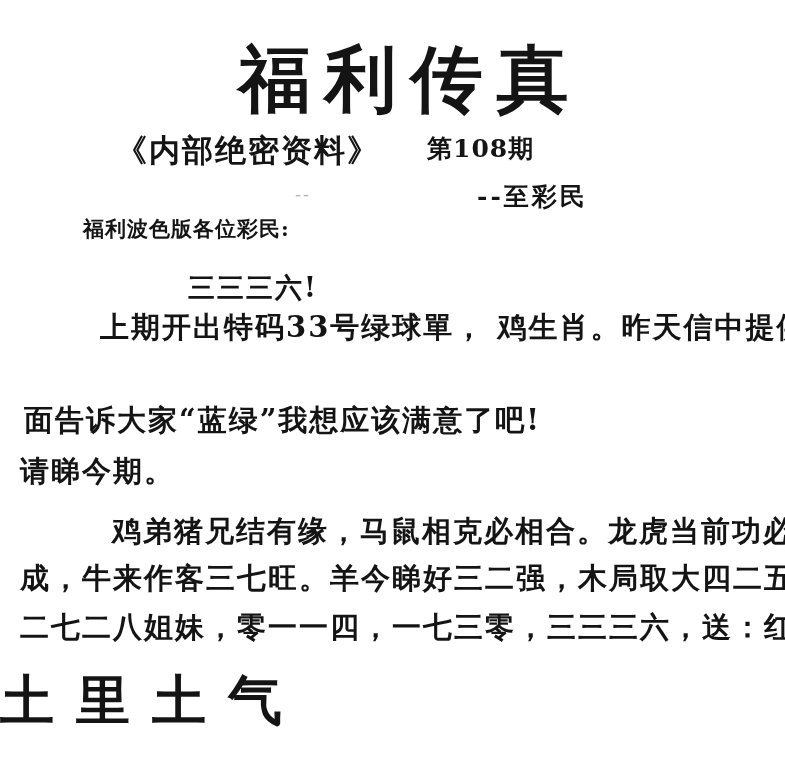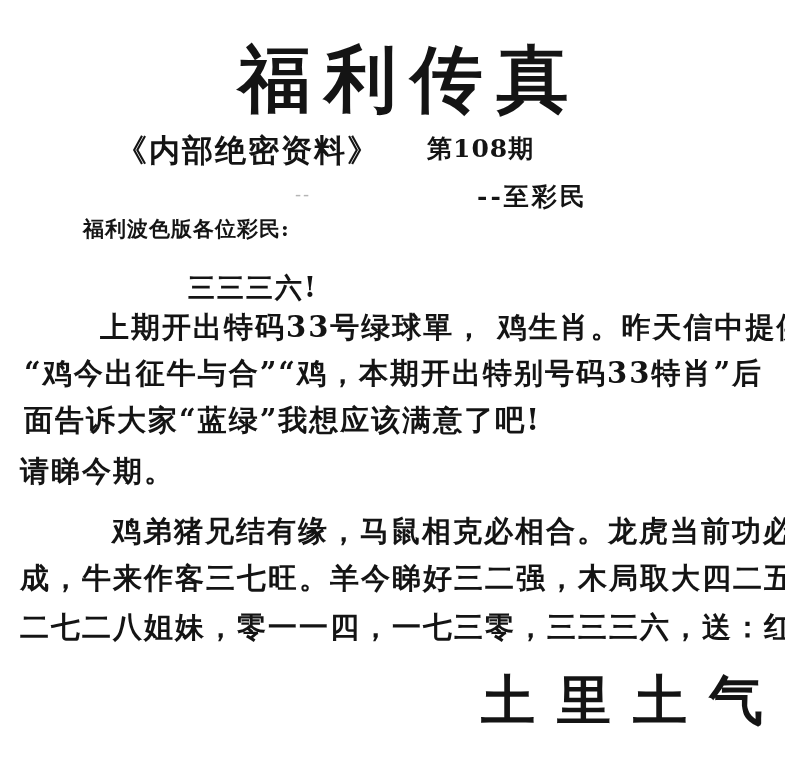--- a/index.html
+++ b/index.html
@@ -84,21 +84,21 @@
   .p1-l1 { left: 100px; top: 308px; }
   .p1-l2 { left: 24px;  top: 354px; }
   .p1-l3 { left: 24px;  top: 401px; }
   .p1-l4 { left: 20px;  top: 452px; }
   .p2-l1 { left: 112px; top: 512px; }
   .p2-l2 { left: 20px;  top: 559px; }
   .p2-l3 { left: 20px;  top: 608px; }
   .footer-slogan {
     left: 0; right: 0;
     top: 665px;
-    text-align: right;
+    text-align: left;
     font-size: 54px;
     letter-spacing: 22px;
     font-weight: 700;
   }
 </style>
 </head>
 <body>
 
 <div id="fax-page">
 
@@ -108,21 +108,20 @@
   <div class="line issue">第108期</div>
 
   <div class="line faint-dashes">--</div>
   <div class="line signature">--至彩民</div>
 
   <div class="line salutation">福利波色版各位彩民:</div>
 
   <div class="line greeting">三三三六!</div>
 
   <div class="line body-text p1-l1">上期开出特码33号绿球單， 鸡生肖。昨天信中提供</div>
-  <div class="line body-text p1-l2">“鸡今出征牛与合”“鸡，本期开出特别号码33特肖”后</div>
   <div class="line body-text p1-l4">请睇今期。</div>
   <div class="line body-text p1-l3">面告诉大家“蓝绿”我想应该满意了吧!</div>
 
   <div class="line body-text p2-l1">鸡弟猪兄结有缘，马鼠相克必相合。龙虎当前功必</div>
   <div class="line body-text p2-l2">成，牛来作客三七旺。羊今睇好三二强，木局取大四二五。</div>
   <div class="line body-text p2-l3">二七二八姐妹，零一一四，一七三零，三三三六，送：红绿</div>
 
   <div class="line footer-slogan">土里土气</div>
 
 </div>

